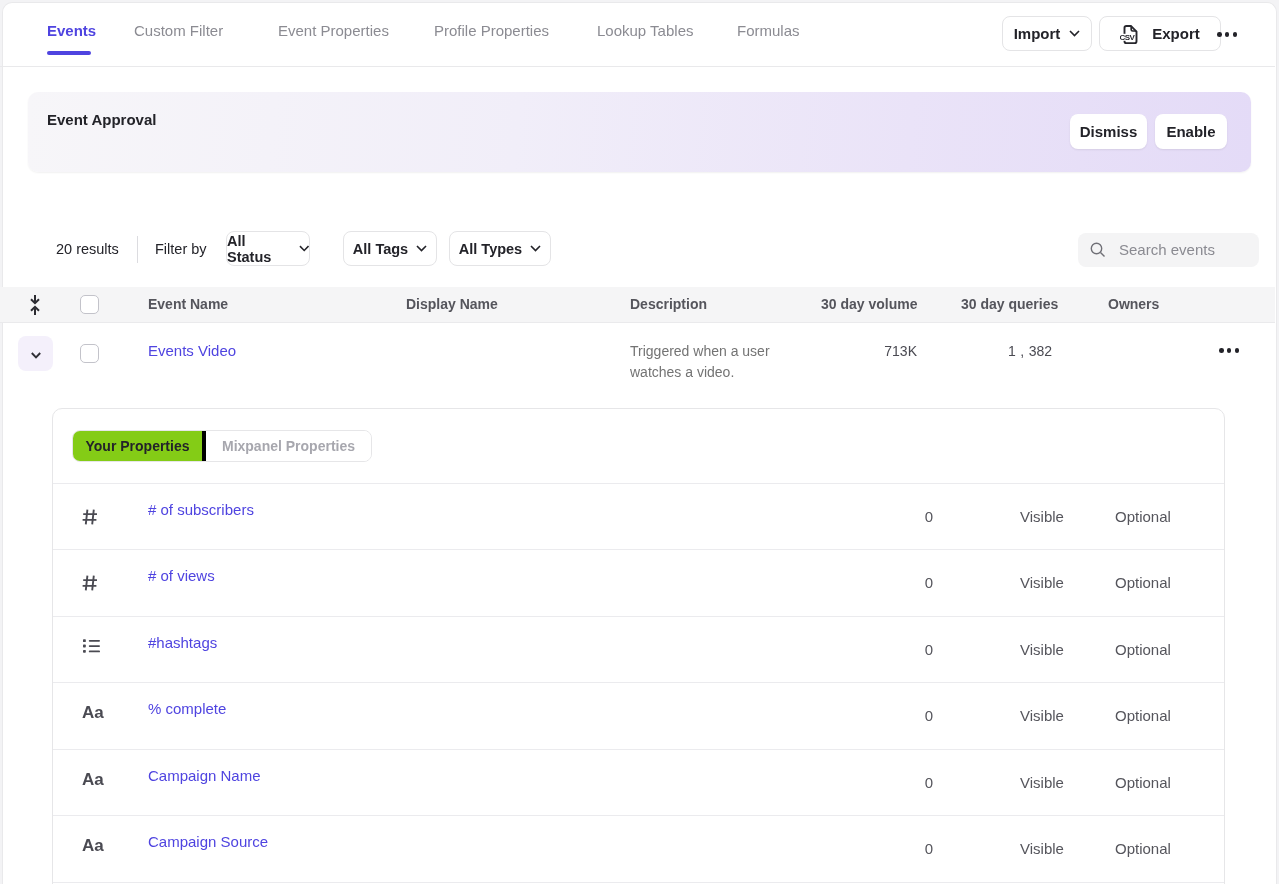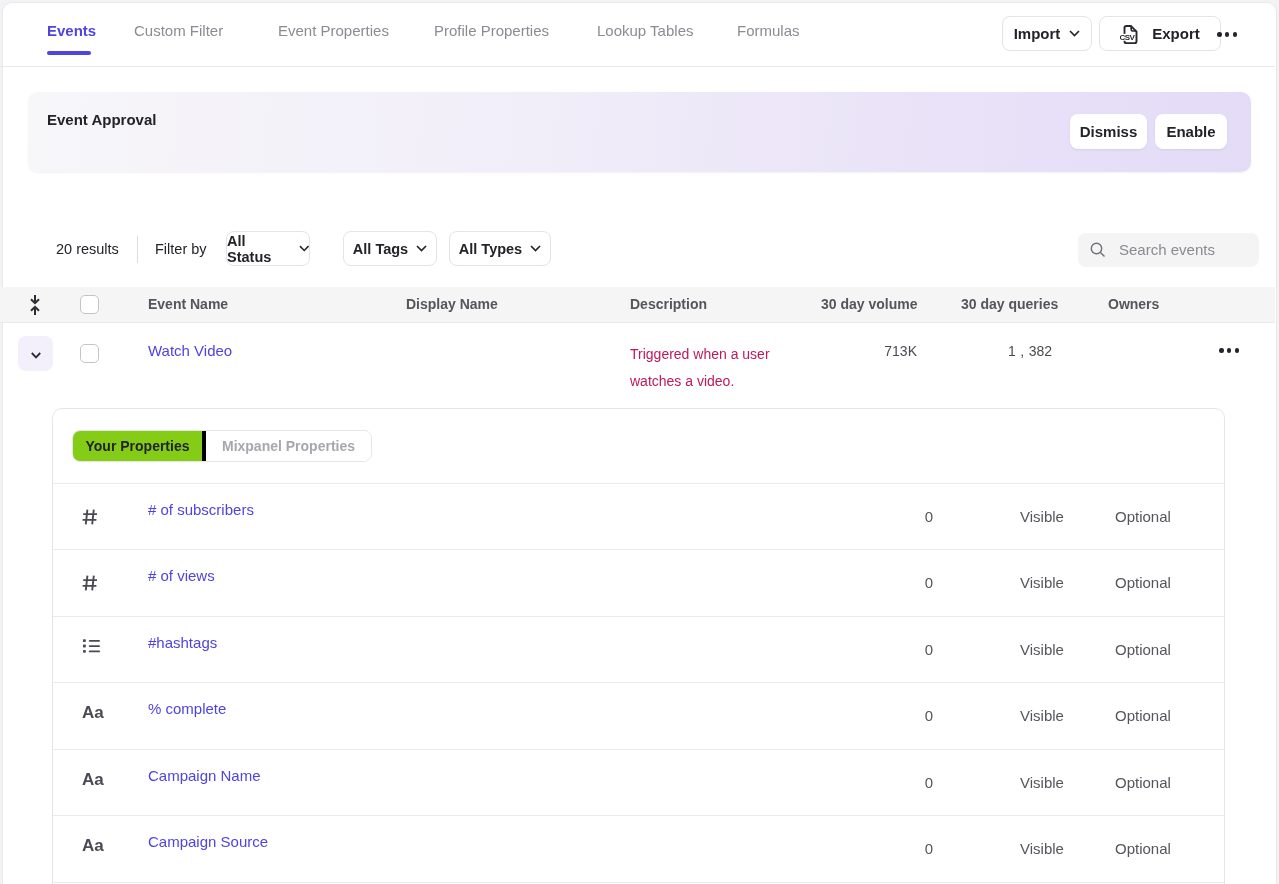--- a/index.html
+++ b/index.html
@@ -117,22 +117,22 @@
   <div class="th" style="left:961px;">30 day queries</div>
   <div class="th" style="left:1108px;">Owners</div>
 </div>
 
 <div class="abs" style="left:18px; top:336px; width:35px; height:35px; background:#f4f0fb; border-radius:8px;">
   <svg class="abs" style="left:12.5px; top:15.5px;" width="10" height="7" viewBox="0 0 10 7" fill="none" stroke="#2f2f36" stroke-width="1.9">
       <path d="M0.8 1 l4.2 4.4 4.2 -4.4"></path>
     </svg>
 </div>
 <div class="cb" style="left:80px; top:344px;"></div>
-<div class="abs" style="left:148px; top:342px; font-size:15px; color:#4f44e0;">Watch Video</div>
-<div class="abs" style="left:630px; top:341px; font-size:14px; color:#be185d; line-height:27px;">Triggered when a user<br>watches a video.</div>
+<div class="abs" style="left:148px; top:342px; font-size:15px; color:#4f44e0;">Events Video</div>
+<div class="abs" style="left:630px; top:341px; font-size:14px; color:#737373; line-height:21px;">Triggered when a user<br>watches a video.</div>
 <div class="abs" style="left:875px; top:343px; width:42px; font-size:14px; color:#4a4a52; text-align:right;">713K</div>
 <div class="abs" style="left:1008px; top:343px; font-size:14px; color:#4a4a52; ">1<span style="padding:0 4.5px;">,</span>382</div>
 <div class="dots abs" style="left:1219px; top:348px;">
     <i></i>
     <i></i>
     <i></i>
   </div>
 
 <div class="card">
   <div class="tabgrp">

